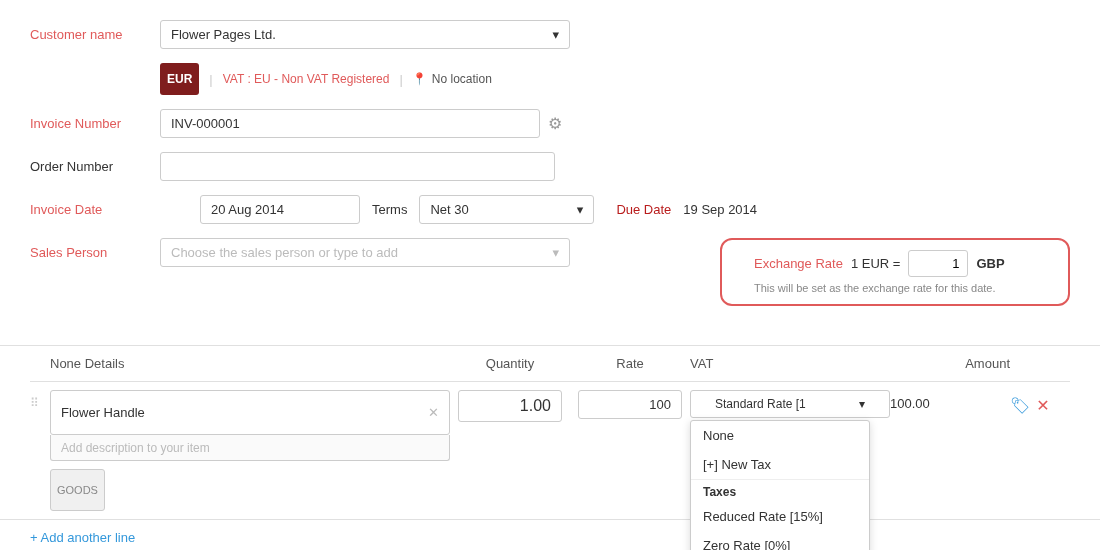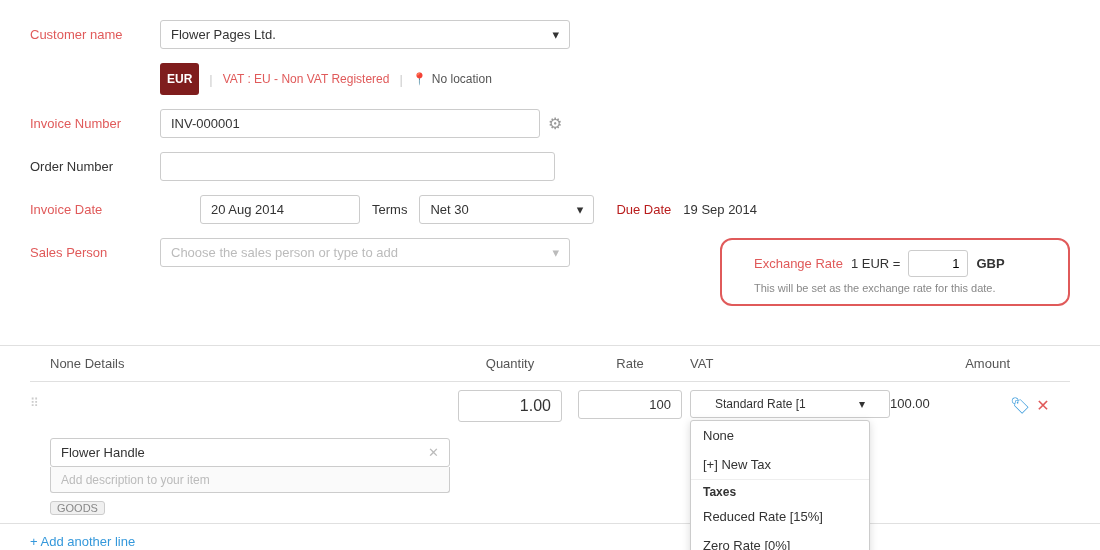--- a/index.html
+++ b/index.html
@@ -52,23 +52,23 @@
     .col-item { flex: 1; }
     .col-qty { width: 120px; text-align: center; }
     .col-rate { width: 120px; text-align: center; }
     .col-vat { width: 200px; text-align: left; }
     .col-amount { width: 120px; text-align: right; }
     .col-actions { width: 60px; }
     .table-row { display: flex; align-items: flex-start; padding: 8px 0; }
     .drag-handle { width: 20px; color: #ccc; cursor: grab; padding-top: 6px; font-size: 12px; }
     
     .item-input-container { flex: 1; }
-    .item-input-field { width: 100%; border: 1px solid #ccc; border-radius: 3px; padding: 6px 10px; font-size: 13px; display: flex; align-items: center; justify-content: space-between; margin-top: 48px; }
+    .item-input-field { width: 100%; border: 1px solid #ccc; border-radius: 3px; padding: 14px 10px; font-size: 13px; display: flex; align-items: center; justify-content: space-between; }
     .item-clear { color: #bbb; cursor: pointer; }
-    .goods-badge { background: #f0f0f0; color: #888; border: 1px solid #ccc; border-radius: 3px; padding: 0 6px; font-size: 11px; display: inline-block; margin-top: 4px; }
+    .goods-badge { background: #f0f0f0; color: #888; border: 1px solid #ccc; border-radius: 3px; padding: 14px 6px; font-size: 11px; display: inline-block; margin-top: 4px; }
     
     .qty-input { width: 120px; border: 1px solid #ccc; border-radius: 3px; padding: 6px 10px; font-size: 16px; text-align: right; margin-top: 0; }
     .rate-input { width: 120px; border: 1px solid #ccc; border-radius: 3px; padding: 6px 10px; font-size: 13px; text-align: right; }
     
     .vat-select-container { width: 200px; position: relative; }
     .vat-select-btn { width: 100%; border: 1px solid #ccc; border-radius: 3px; padding: 6px 24px; font-size: 12px; display: flex; align-items: center; justify-content: space-between; background: #fff; cursor: pointer; }
     
     .dropdown-menu { position: absolute; top: 100%; left: 0; width: 180px; background: #fff; border: 1px solid #ccc; border-radius: 3px; z-index: 100; box-shadow: 0 2px 8px rgba(0,0,0,0.15); margin-top: 2px; }
     .dropdown-menu-item { padding: 7px 12px; font-size: 13px; color: #333; cursor: pointer; }
     .dropdown-menu-item.selected { background: #2980b9; color: #fff; }

